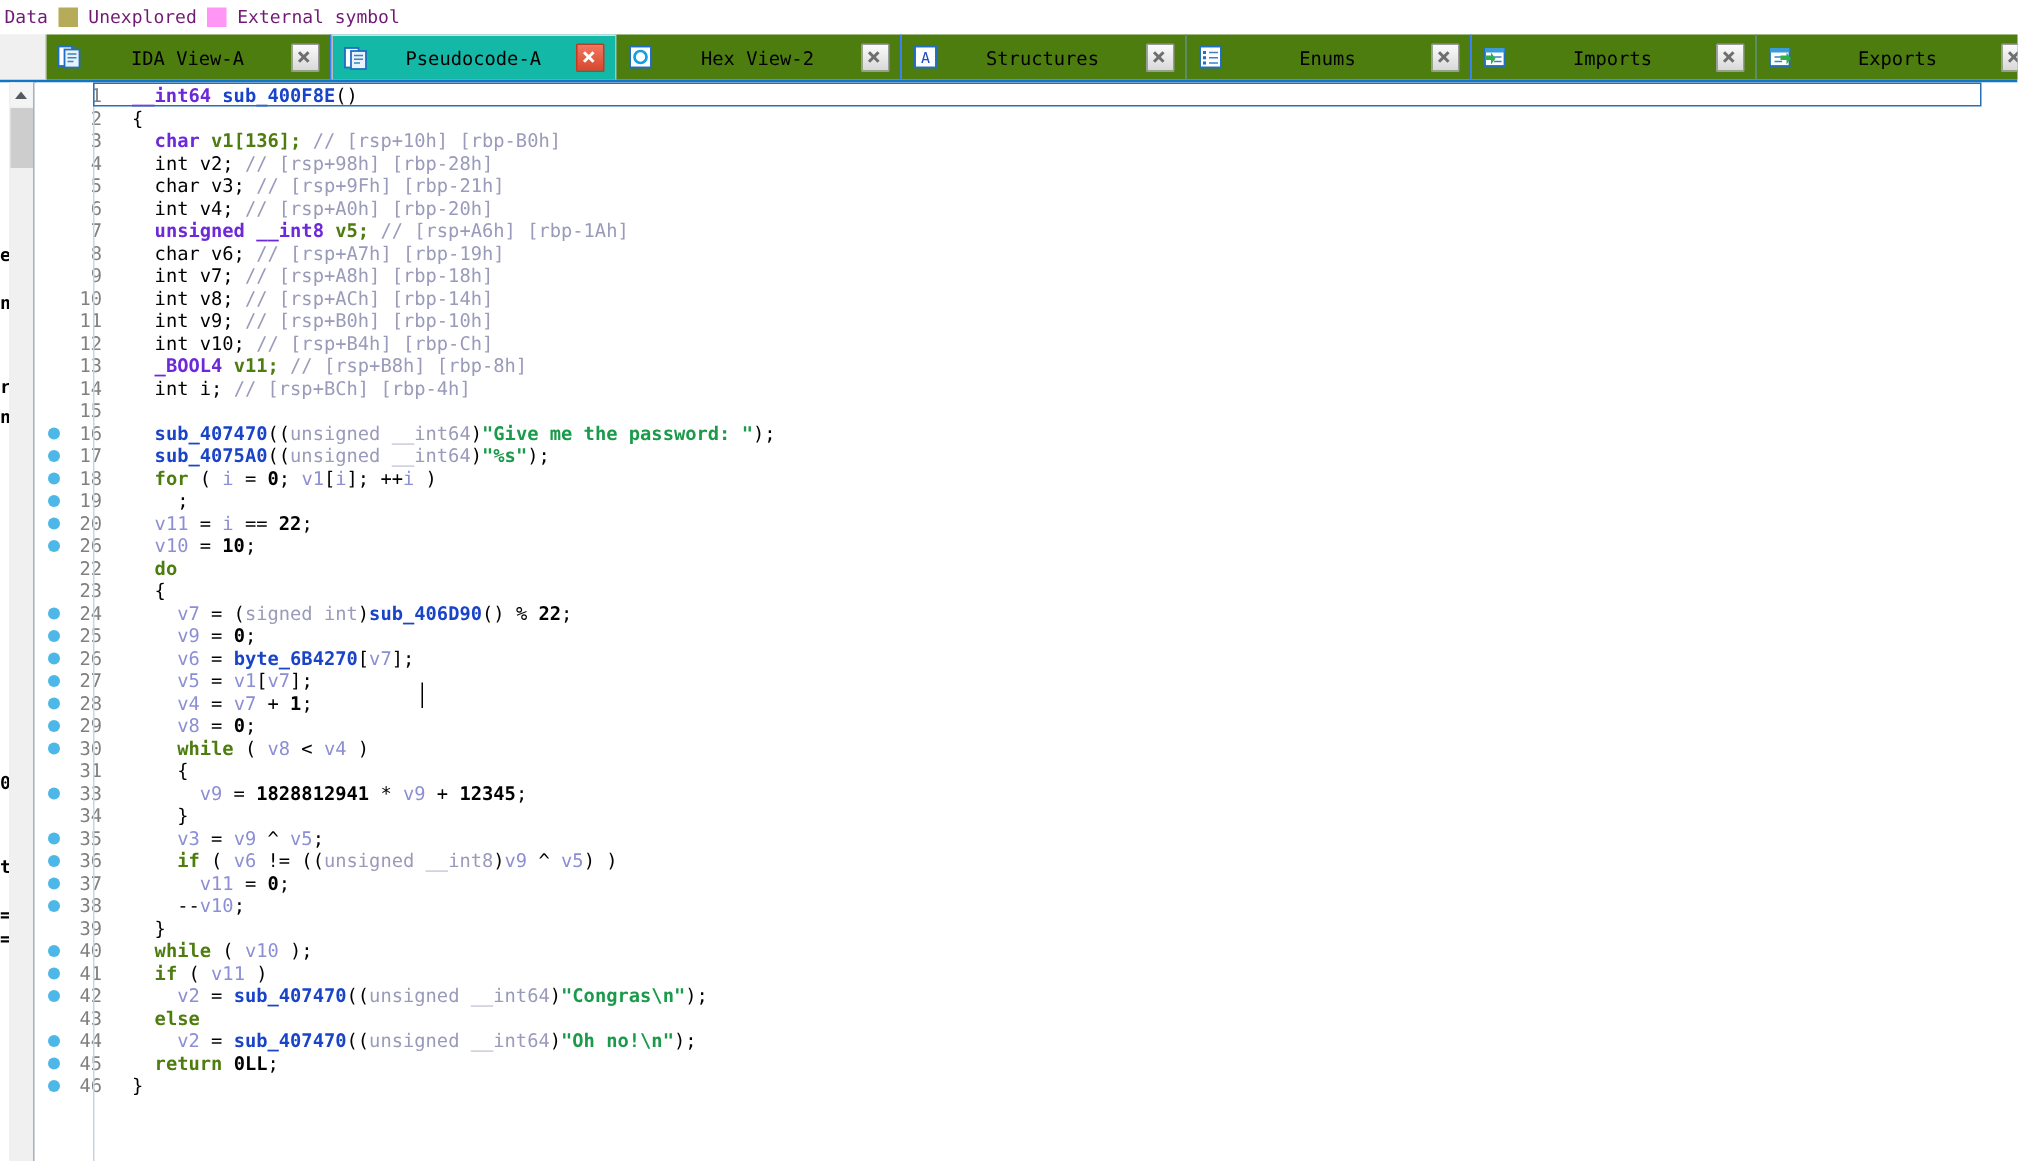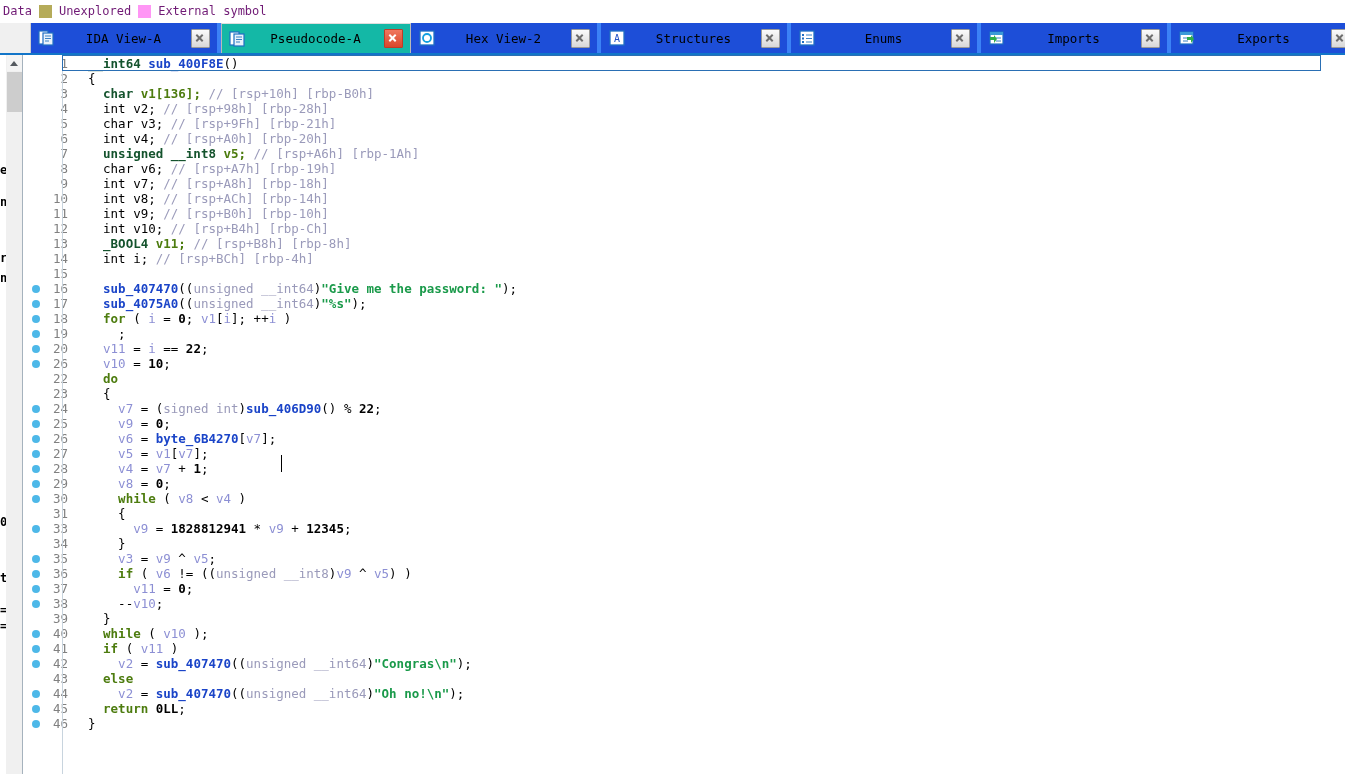--- a/index.html
+++ b/index.html
@@ -57,22 +57,22 @@
   .tab-spacer-left {
     width: 30px;
     background: #f0f0f0;
     border-right: 1px solid #cfcfcf;
     flex: none;
   }
   .tab {
     position: relative;
     display: flex;
     align-items: center;
-    background: #1d4ed8;
-    border-right: 4px solid #3b82f6;
+    background: #4d7c0f;
+    border-right: 1px solid #3b82f6;
     padding: 0 7px;
     box-sizing: border-box;
     flex: none;
     width: 190px;
   }
   .tab.active {
     background: #14b8a6;
     border-left: 1px solid #b9b9b9;
     border-right: 1px solid #b9b9b9;
     border-top: 1px solid #dedede;
@@ -226,21 +226,21 @@
   
   .caret {
     position: absolute;
     left: 281px; top: 455px;
     width: 1px; height: 17px;
     background: #000000;
   }
 
   
   .t-kw     { color: #4d7c0f; font-weight: bold; }
-  .t-type   { color: #14532d; font-weight: bold; }
+  .t-type   { color: #6d28d9; font-weight: bold; }
   .t-plain  { color: #000000; }
   .t-punct  { color: #000000; }
   .t-fn     { color: #1a44c8; font-weight: bold; }
   .t-data   { color: #1a44c8; font-weight: bold; }
   .t-var    { color: #8c8fd4; }
   .t-num    { color: #000000; font-weight: bold; }
   .t-str    { color: #1a9a4a; font-weight: bold; }
   .t-cmt    { color: #9a9aba; }
   .t-cast   { color: #9a9aba; }
   .t-ind    { color: #000000; }

